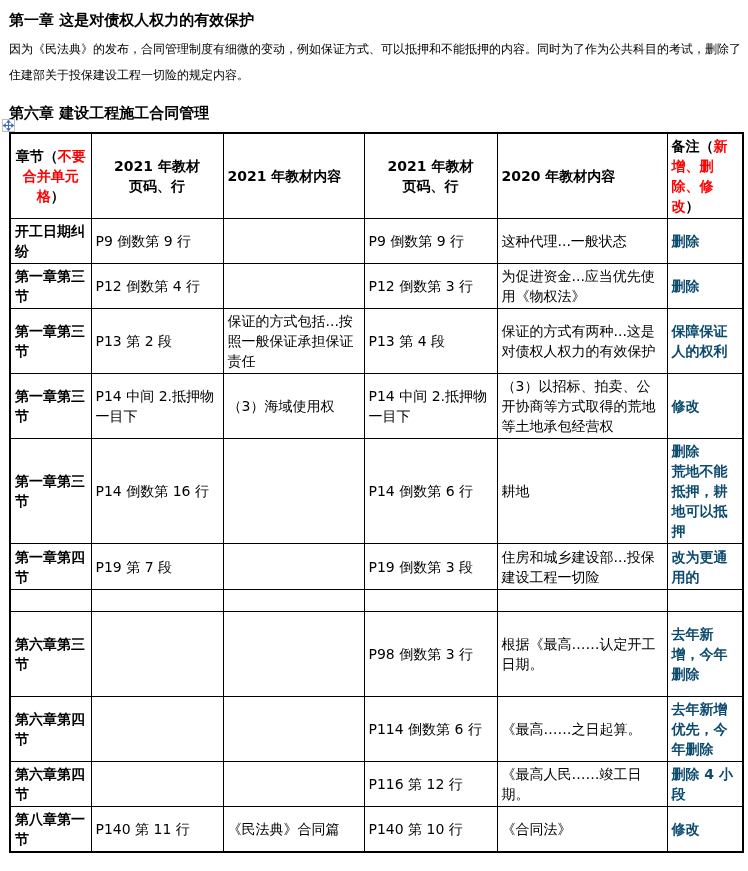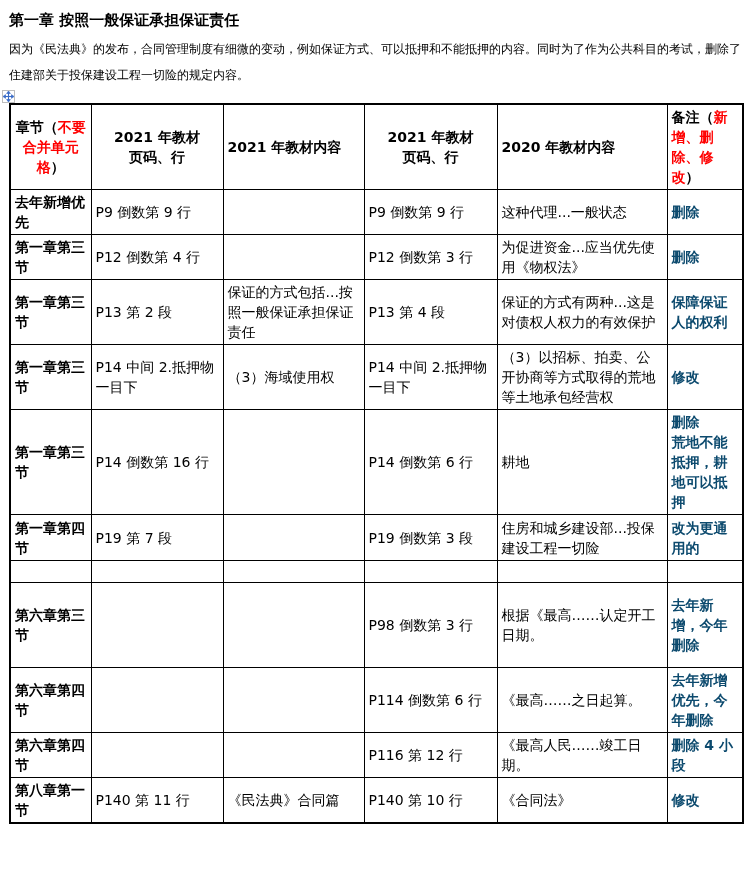--- a/index.html
+++ b/index.html
@@ -62,22 +62,23 @@
     border:1px solid #bdbdbd; background:#fff;
     display:flex; align-items:center; justify-content:center;
   }
 </style>
 </head>
 <body>
 
 <div class="page">
 
   <div class="doc-text">
-    <div class="doc-heading">第一章  按照一般保证承担保证责任</div>
+    <div class="doc-heading">第一章  这是对债权人权力的有效保护</div>
     <p class="doc-para">因为《民法典》的发布，合同管理制度有细微的变动，例如保证方式、可以抵押和不能抵押的内容。同时为了作为公共科目的考试，删除了住建部关于投保建设工程一切险的规定内容。</p>
+    <div class="doc-heading">第六章  建设工程施工合同管理</div>
   </div>
 
   <div class="table-wrap">
 
     <div class="move-handle">
       <svg width="11" height="11" viewBox="0 0 16 16">
         <g fill="#3b6cc7" stroke="#3b6cc7">
           <line x1="8" y1="2.5" x2="8" y2="13.5" stroke-width="1.6"></line>
           <line x1="2.5" y1="8" x2="13.5" y2="8" stroke-width="1.6"></line>
           <polygon points="8,0 5.3,3.6 10.7,3.6"></polygon>
@@ -104,21 +105,21 @@
 页码、行</th>
           <th>2021 年教材内容</th>
           <th class="center">2021 年教材
 页码、行</th>
           <th>2020 年教材内容</th>
           <th><span>备注（</span><span class="red">新增、删除、修改</span><span>）</span></th>
         </tr>
       </thead>
       <tbody>
           <tr>
-            <td>去年新增优先</td>
+            <td>开工日期纠纷</td>
             <td>P9 倒数第 9 行</td>
             <td></td>
             <td>P9 倒数第 9 行</td>
             <td>这种代理...一般状态</td>
             <td class="remark">删除</td>
           </tr>
           <tr>
             <td>第一章第三节</td>
             <td>P12 倒数第 4 行</td>
             <td></td>

